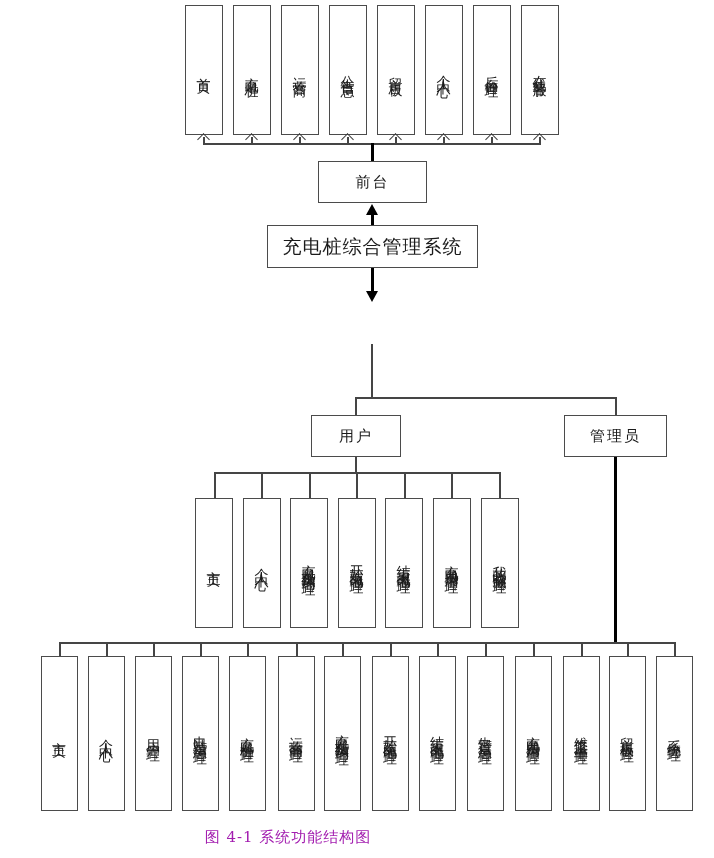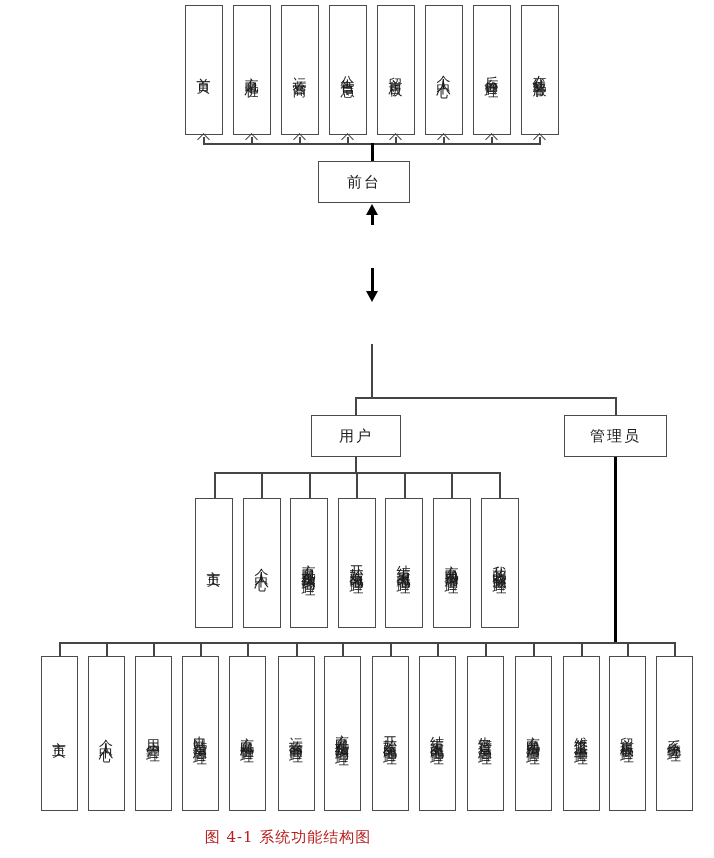--- a/index.html
+++ b/index.html
@@ -39,21 +39,21 @@
     border-left:6px solid transparent;border-right:6px solid transparent;
     border-bottom:11px solid #000;
   }
   .tri-down{
     position:absolute;width:0;height:0;
     border-left:6px solid transparent;border-right:6px solid transparent;
     border-top:11px solid #000;
   }
   .caption{
     position:absolute;top:828px;left:0;width:576px;text-align:center;
-    font-size:15px;letter-spacing:1px;color:#b91c1c;
+    font-size:15px;letter-spacing:1px;color:#a21caf;
   }
 </style>
 </head>
 <body>
 
 <div class="canvas">
 
   <div class="vbox tmod" style="left:185px">首页</div>
   <div class="vbox tmod" style="left:233px">充电桩</div>
   <div class="vbox tmod" style="left:281px">运营商</div>
@@ -76,25 +76,26 @@
   <i class="vline" style="left:443px;top:137px;height:7px"></i>
   <i class="chev" style="left:439px;top:135px"></i>
   <i class="vline" style="left:491px;top:137px;height:7px"></i>
   <i class="chev" style="left:487px;top:135px"></i>
   <i class="vline" style="left:539px;top:137px;height:7px"></i>
   <i class="chev" style="left:535px;top:135px"></i>
 
   <i class="hline" style="left:203px;top:143px;width:338px"></i>
   <i class="vline thick" style="left:371px;top:143px;height:19px"></i>
 
-  <div class="hbox" style="left:318px;top:161px;width:92px;height:42px">前台</div>
+  <div class="hbox" style="left:318px;top:161px;width:109px;height:42px">前台</div>
 
   <i class="tri-up" style="left:366px;top:204px"></i>
   <i class="vline thick" style="left:371px;top:213px;height:12px"></i>
 
+  <div class="hbox rootbox" style="left:267px;top:225px;width:211px;height:43px">充电桩综合管理系统</div>
 
   <i class="vline thick" style="left:371px;top:268px;height:24px"></i>
   <i class="tri-down" style="left:366px;top:291px"></i>
 
 
   <i class="vline" style="left:371px;top:344px;height:53px"></i>
   <i class="hline" style="left:355px;top:397px;width:261px"></i>
   <i class="vline" style="left:355px;top:397px;height:18px"></i>
   <i class="vline" style="left:615px;top:397px;height:18px"></i>
 

